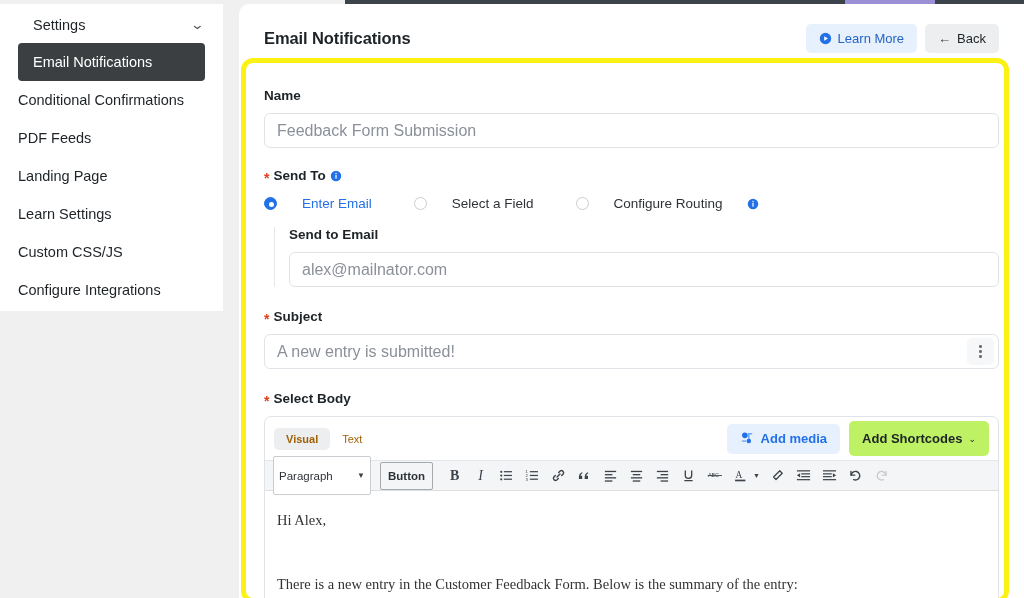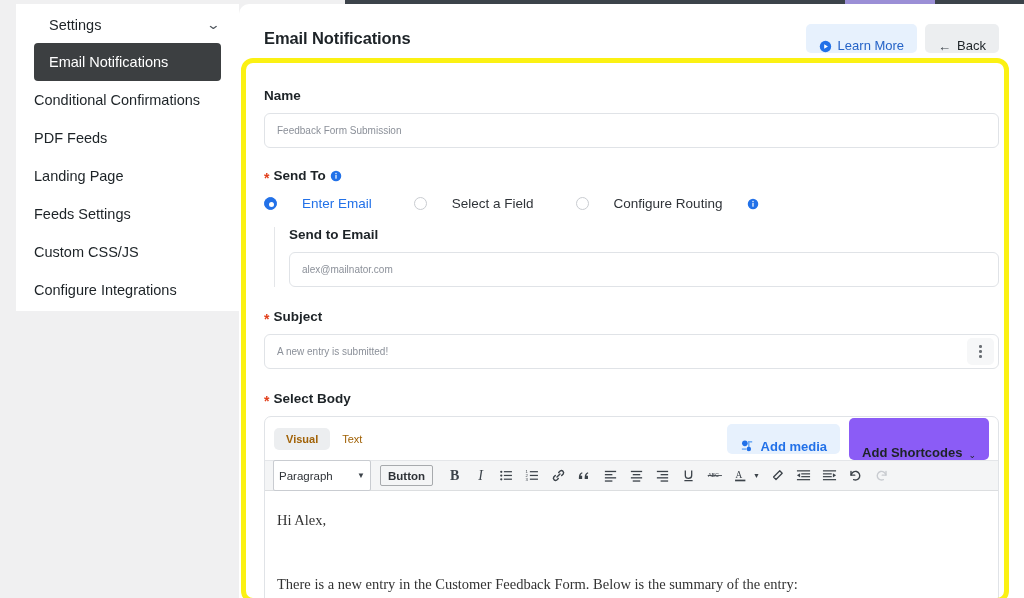--- a/index.html
+++ b/index.html
@@ -10,21 +10,21 @@
     font-family: "Liberation Sans", sans-serif;
     -webkit-font-smoothing: antialiased;
   }
 
   
   #topstrip { position:absolute; left:345px; top:0; width:679px; height:4px; background:#3c434a; }
   #topstrip .seg { position:absolute; left:500px; top:0; width:90px; height:4px; background:#9b8fd6; }
 
   
   #sidebar {
-    position: absolute; left: 16px; top: 4px;
+    position: absolute; left: 0; top: 4px;
     width: 223px; height: 307px;
     background: #ffffff;
     padding-top: 2px;
   }
   .side-head {
     display:flex; align-items:center; justify-content:space-between;
     padding: 0 20px 0 33px;
     height: 37px;
     font-size: 14.5px; color: #1d2327; font-weight: 400;
   }
@@ -53,21 +53,21 @@
     background:#ffffff;
     border-top-left-radius: 10px;
   }
   #card-header {
     position:absolute; left:0; top:0; width:785px; height:68px;
     display:flex; align-items:center; padding: 0 25px 0 25px;
   }
   #page-title { font-size:16.5px; font-weight:700; color:#1d2327; letter-spacing:-0.1px; }
   .hdr-actions { margin-left:auto; display:flex; align-items:center; gap:8px; }
   .btn {
-    display:inline-flex; align-items:flex-end; gap:6px;
+    display:inline-flex; align-items:center; gap:6px;
     height:29px; padding: 0 13px;
     border-radius:5px; font-size:13px; cursor:pointer;
     border:none; white-space:nowrap;
   }
   .btn-learn { background:#e7f1fd; color:#2563c7; font-weight:400; }
   .btn-back  { background:#eceef0; color:#1d2327; font-weight:400; }
   .play-ico { width:13px; height:13px; flex:0 0 auto; display:block; }
   .arrow-left { font-size:13px; line-height:1; color:#3c434a; }
 
   
@@ -85,21 +85,21 @@
 
   .lbl { font-size:13.5px; font-weight:700; color:#1d2327; display:flex; align-items:center; gap:4px; }
   .req { color:#e2401c; font-size:14px; line-height:11px; position:relative; top:3px; }
   .info-ico { width:12px; height:12px; display:inline-block; vertical-align:middle; }
 
   .inp {
     width:100%; height:35px;
     border:1px solid #e0e3e7; border-radius:6px;
     background:#fff;
     padding: 0 12px;
-    font-size:10px; color:#8b9099;
+    font-size:16px; color:#8b9099;
     display:flex; align-items:center;
     font-family:"Liberation Sans", sans-serif;
   }
 
   #name-row { margin-top: 4px; }
   .lbl-name { margin-bottom:10px; }
 
   #sendto-block { margin-top:20px; }
   .radios { display:flex; align-items:center; margin-top:13px; gap:0; }
   .radio-opt { display:flex; align-items:center; gap:25px; font-size:13.5px; cursor:pointer; }
@@ -139,37 +139,37 @@
     background:#fff; overflow:hidden;
   }
   #ed-top { display:flex; align-items:center; height:43px; padding: 0 9px 0 9px; }
   .tab {
     font-size:11px; color:#a16207; padding: 5px 12px; border-radius:5px; cursor:pointer;
   }
   .tab.active { background:#eceef0; font-weight:700; }
   .tab.plain { font-weight:400; }
   .ed-top-right { margin-left:auto; display:flex; align-items:center; gap:9px;padding-left:23px; }
   .btn-media { background:#e7f1fd; color:#2271e8; font-weight:700; height:30px; }
-  .btn-short { background:#8b5cf6; color:#1d2327; font-weight:700; height:42px; }
+  .btn-short { background:#bef264; color:#1d2327; font-weight:700; height:35px; }
   .media-ico { width:15px; height:15px; display:block; }
 
   #ed-bar {
     display:flex; align-items:center; gap:0;
     height:31px; background:#f4f5f6;
     border-top:1px solid #e4e6e9; border-bottom:1px solid #dcdee0;
     padding: 0 8px;
   }
   .sel-para {
-    width:98px; height:31px; background:#fff; border:1px solid #c9ccd1; border-radius:2px;
+    width:98px; height:39px; background:#fff; border:1px solid #c9ccd1; border-radius:2px;
     font-size:11.5px; color:#2f3338; display:flex; align-items:center; padding: 0 5px;
     margin-right:9px; cursor:pointer;
   }
   .sel-para .cv { margin-left:auto; font-size:8px; color:#3c434a; }
   .btn-tool {
-    height:21px; padding: 0 7px; border:1px solid #a7aaad; border-radius:2px;
+    height:28px; padding: 0 7px; border:1px solid #a7aaad; border-radius:2px;
     background:#f4f5f6; font-size:11.5px; color:#2f3338; font-weight:700;
     display:flex; align-items:center; margin-right:11px; cursor:pointer;
   }
   .ti {
     width:21px; height:21px; display:flex; align-items:center; justify-content:center;
     cursor:pointer; color:#3c434a; margin-right:5px; flex:0 0 auto;
   }
   .ti svg { display:block; }
   .ti.dim { color:#c9ccd1; }
   .ti-b { font-size:14px; font-weight:700; font-family:"Liberation Serif", serif; }
@@ -203,21 +203,21 @@
       <div class="side-item">
         <span>Conditional Confirmations</span>
       </div>
       <div class="side-item">
         <span>PDF Feeds</span>
       </div>
       <div class="side-item">
         <span>Landing Page</span>
       </div>
       <div class="side-item">
-        <span>Feeds Settings</span>
+        <span>Learn Settings</span>
       </div>
       <div class="side-item">
         <span>Custom CSS/JS</span>
       </div>
       <div class="side-item">
         <span>Configure Integrations</span>
       </div>
     </div>
 </div>
 

